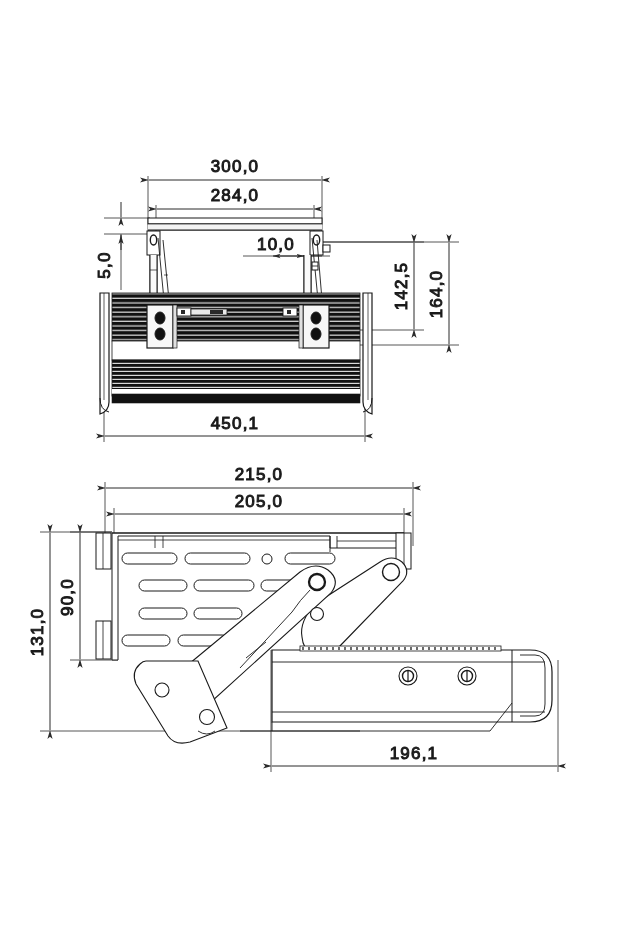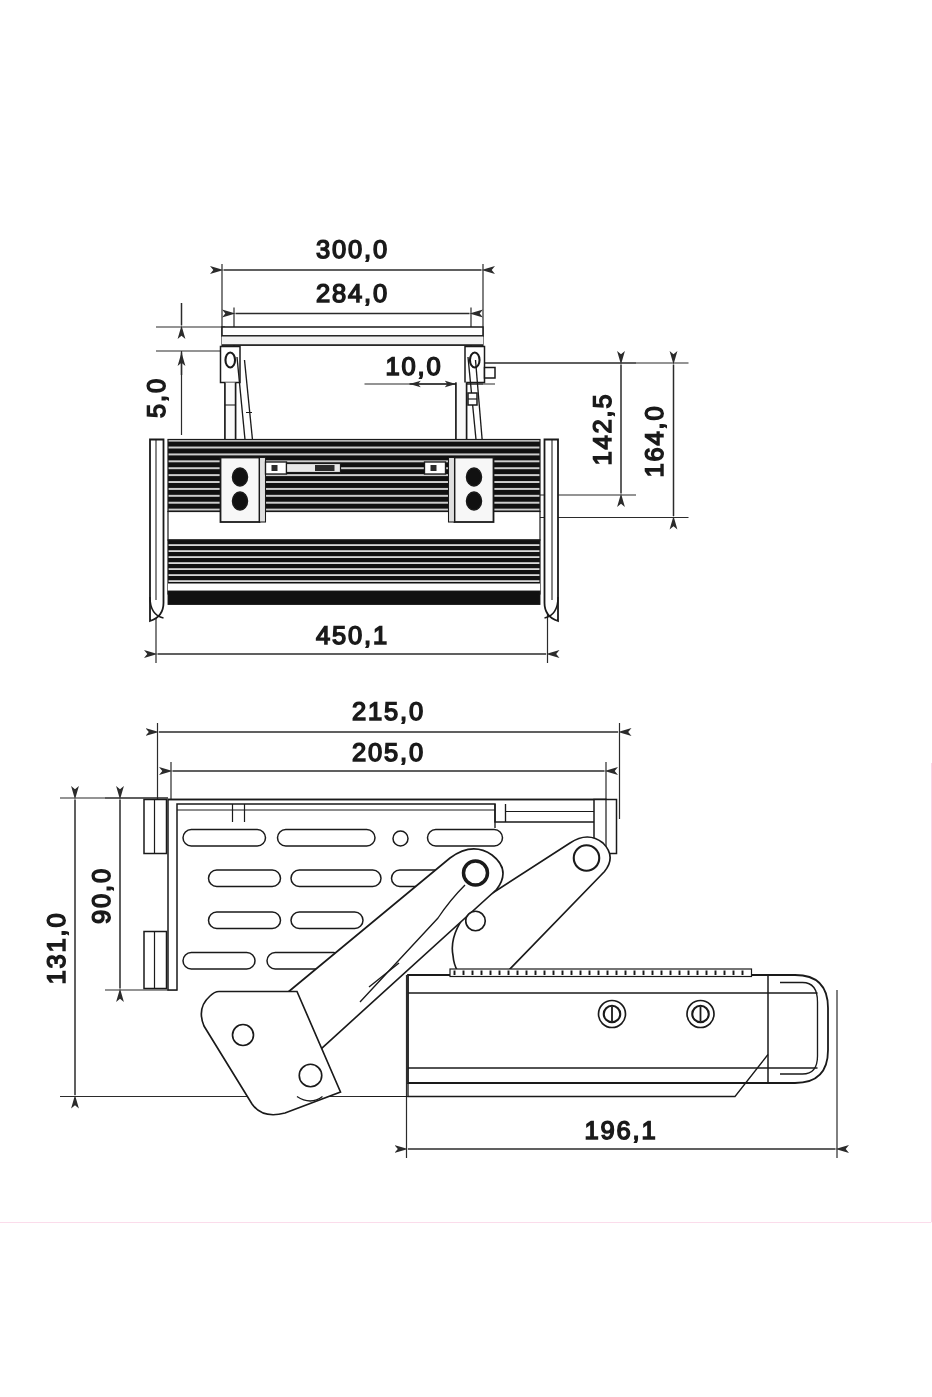--- a/index.html
+++ b/index.html
@@ -8,21 +8,21 @@
     padding: 0;
     background: #ffffff;
   }
   body {
     font-family: "Liberation Sans", sans-serif;
   }
   #sheet {
     position: relative;
     width: 621px;
     height: 815px;
-    background: #ec4899;
+    background: #15803d;
     overflow: hidden;
   }
   #sheet svg {
     display: block;
     width: 621px;
     height: 931px;
   }
   .dimtext {
     font-family: "Liberation Sans", sans-serif;
     font-size: 17px;

